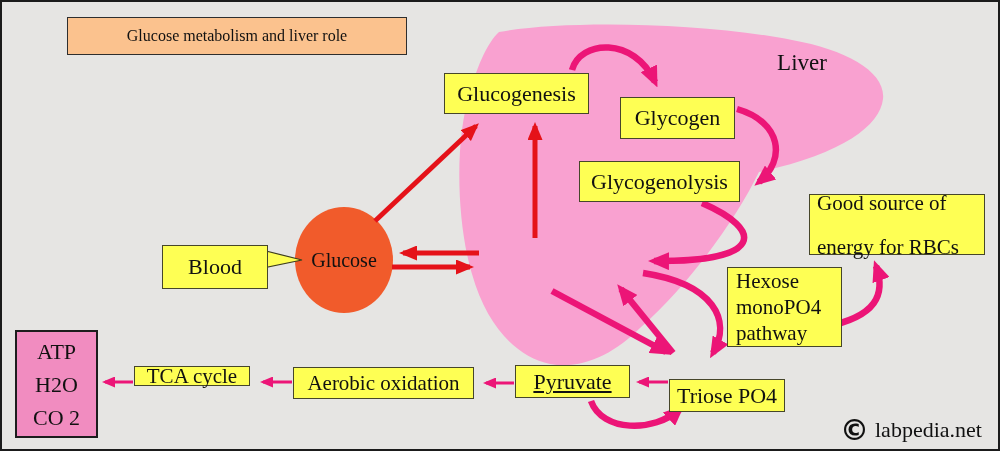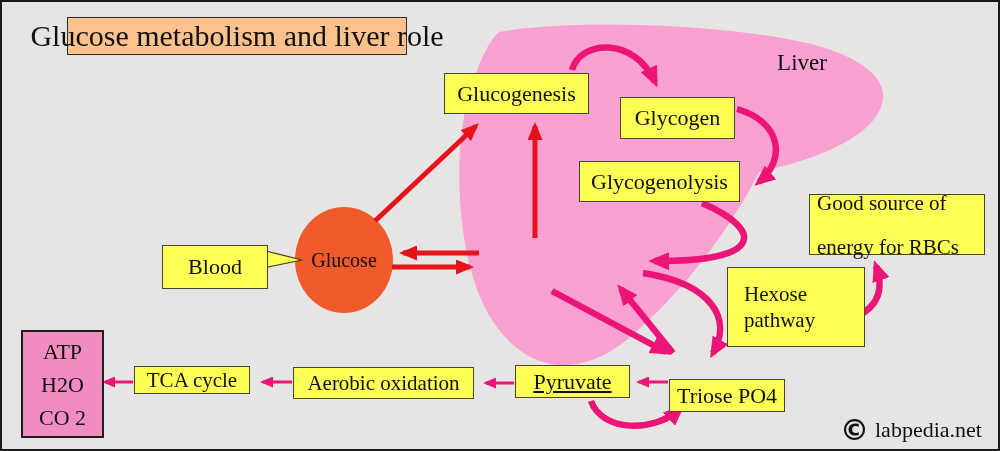--- a/index.html
+++ b/index.html
@@ -31,34 +31,34 @@
     box-sizing:border-box;
     font-size:22px;line-height:1.15;
     white-space:nowrap;
     z-index:3;
   }
   .node.multi{flex-direction:column;align-items:flex-start;justify-content:center;}
   #title-box{
     left:65px;top:15px;width:340px;height:38px;
     background:var(--title-peach,#fbc28e);
     border:1.5px solid #2e2e2e;
-    font-size:30px;
+    font-size:16px;
     text-align:right;
   }
   #glucogenesis{left:442px;top:71px;width:145px;height:41px;}
   #glycogen{left:618px;top:95px;width:115px;height:42px;}
   #glycogenolysis{left:577px;top:159px;width:161px;height:41px;}
   #g6p{left:477px;top:236px;width:161px;height:42px;}
   #blood{left:152px;top:243px;width:106px;height:44px;margin-left:8px;}
   #good-source{left:807px;top:192px;width:176px;height:61px;padding-left:7px;font-size:21px;line-height:28px;gap:16px;}
-  #hexose{left:725px;top:265px;width:138px;height:80px;padding-left:16px;font-size:21px;line-height:26px;}
+  #hexose{left:725px;top:265px;width:115px;height:80px;padding-left:8px;font-size:21px;line-height:26px;}
   #triose{left:667px;top:363px;width:116px;height:33px;margin-top:14px;}
   #pyruvate{left:513px;top:363px;width:115px;height:33px;text-decoration:underline;}
   #aerobic{left:291px;top:365px;width:181px;height:32px;font-size:21px;}
-  #tca{left:132px;top:364px;width:116px;height:28px;font-size:21px;}
+  #tca{left:132px;top:364px;width:116px;height:20px;font-size:21px;}
   #atp-box{
     left:13px;top:328px;width:83px;height:108px;
     background:var(--products-pink,#f18cc0);
     border:2px solid #1d1d1d;
     font-size:22px;line-height:33px;
     align-items:center;
   }
   #glucose-label{
     position:absolute;left:294px;top:244px;width:96px;height:28px;
     display:flex;align-items:center;justify-content:center;
@@ -142,29 +142,30 @@
 
   <div id="glucose-label">Glucose</div>
 
   <div class="node multi" id="good-source">
     <span>Good source of</span>
     <span>energy for RBCs</span>
   </div>
 
   <div class="node multi" id="hexose">
     <span>Hexose</span>
+    <span>monoPO4</span>
     <span>pathway</span>
   </div>
 
   <div class="node" id="triose">Triose PO4</div>
   <div class="node" id="pyruvate">Pyruvate</div>
   <div class="node" id="aerobic">Aerobic oxidation</div>
   <div class="node" id="tca">TCA cycle</div>
 
-  <div class="node multi" id="atp-box" style="margin-left:6px;">
+  <div class="node multi" id="atp-box" style="">
     <span>ATP</span>
     <span>H2O</span>
     <span>CO 2</span>
   </div>
 
   <div id="watermark">
     <span id="copyright-icon">©</span>
     <span>labpedia.net</span>
   </div>
 

